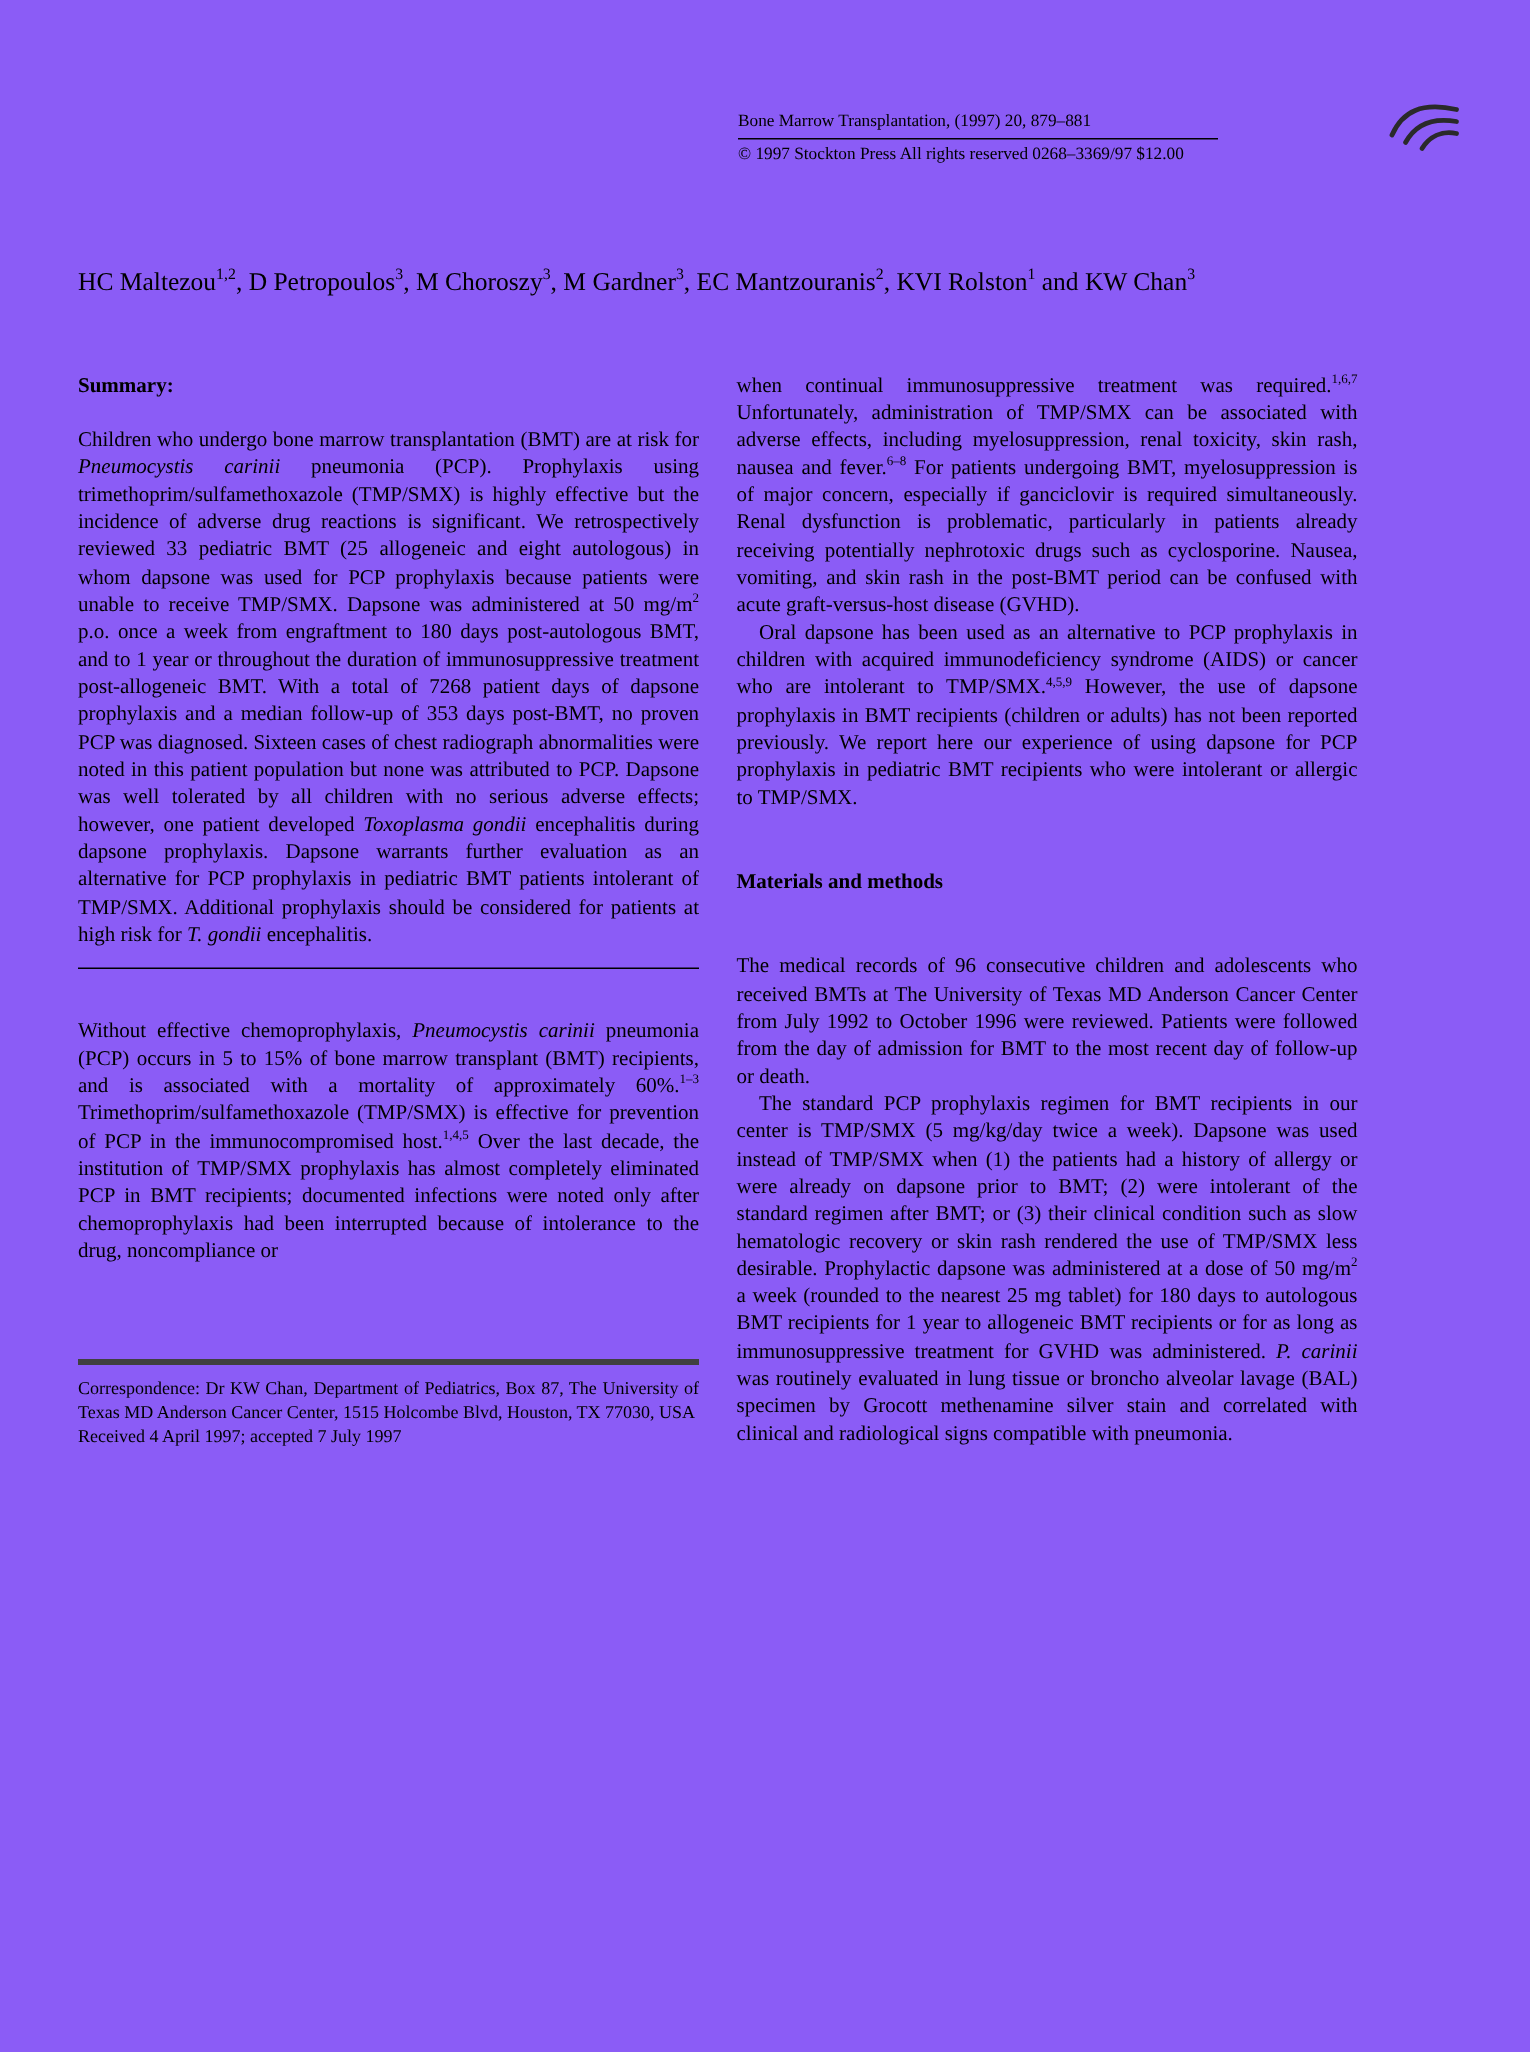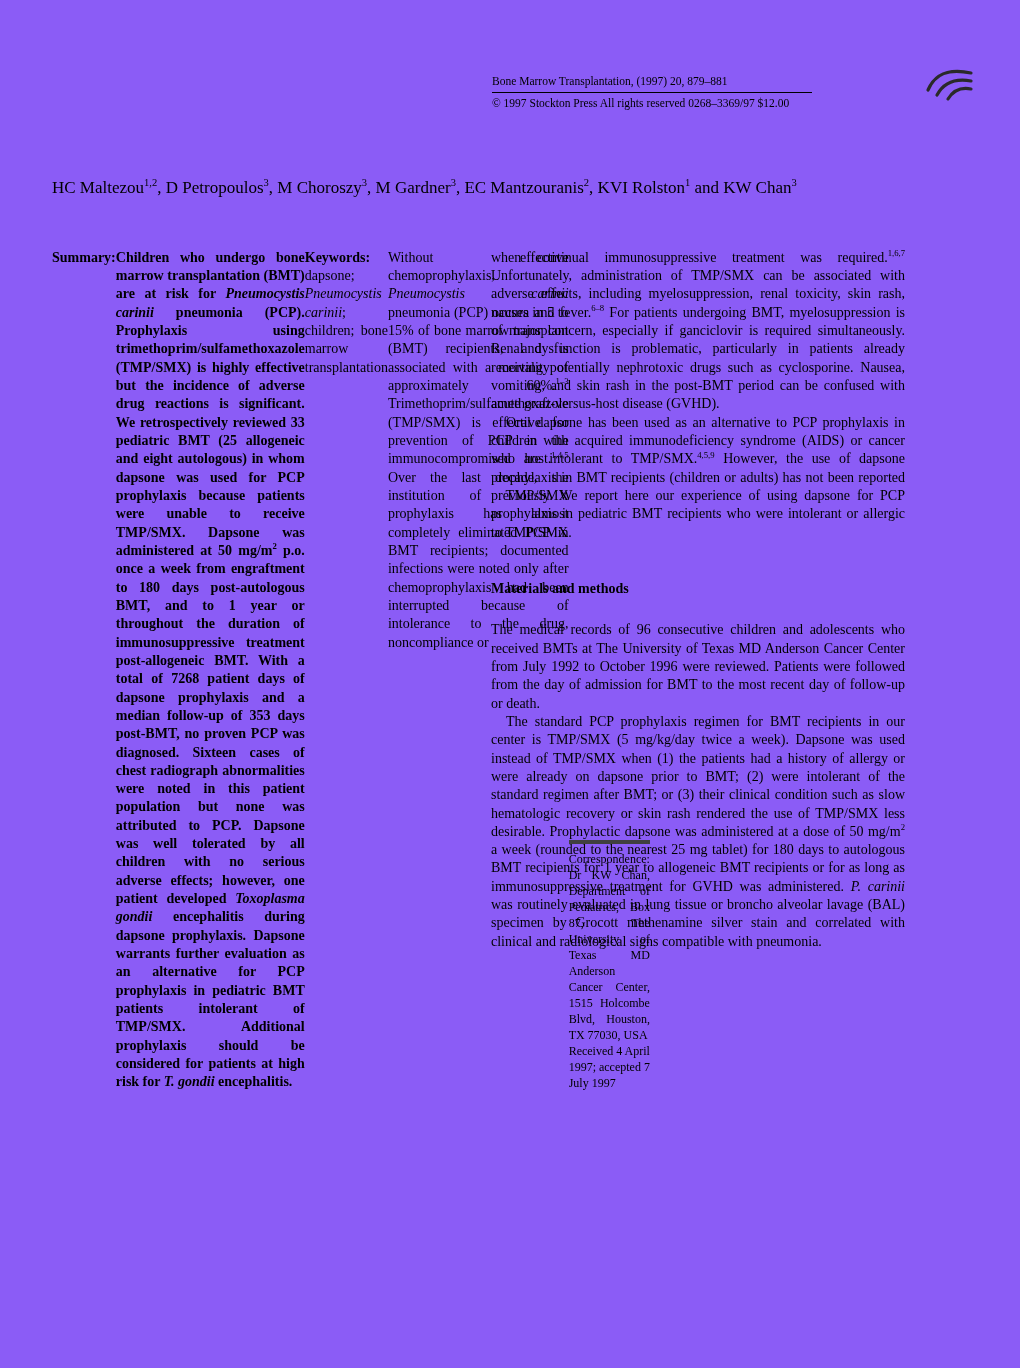--- a/index.html
+++ b/index.html
@@ -63,41 +63,41 @@
     align-items: stretch;
   }
   .col {
     width: 414px;
     font-size: 14px;
     line-height: 1.31;
     text-align: justify;
     hyphens: auto;
   }
   .col p { margin: 0; }
-  .col.left { display: flex; flex-direction: row; }
+  .col.left { display: flex; flex-direction: column; }
   .summary-heading { font-weight: bold; margin-bottom: 18px; }
-  .abstract { font-weight: bold; }
+  .abstract { font-weight: normal; }
   .col-rule {
     width: 100%;
     border: none;
     border-top: 1px solid #000;
     margin: 12px 0 33px 0;
   }
   .correspondence {
     margin-top: auto;
     border-top: 4px solid #404040;
     padding-top: 8px;
     font-size: 12px;
     line-height: 1.33;
   }
   .indent { text-indent: 15px; }
   .section-heading {
     font-size: 14px;
     font-weight: bold;
-    margin: 38px 0 23px 0;
+    margin: 38px 0 38px 0;
     text-align: left;
   }
   sup {
     font-size: 0.62em;
     line-height: 0;
     vertical-align: super;
     margin-top: 44px;
   }
 </style>
 </head>
@@ -125,21 +125,20 @@
 
 
     <div class="authors">HC Maltezou<sup>1,2</sup>, D Petropoulos<sup>3</sup>, M Choroszy<sup>3</sup>, M Gardner<sup>3</sup>, EC Mantzouranis<sup>2</sup>, KVI Rolston<sup>1</sup> and KW Chan<sup>3</sup></div>
 
 
     <div class="columns">
 
       <div class="col left">
         <div class="summary-heading">Summary:</div>
         <p class="abstract">Children who undergo bone marrow transplantation (BMT) are at risk for <span style="font-style: italic;">Pneumocystis carinii</span> pneumonia (PCP). Prophylaxis using trimethoprim/sulfamethoxazole (TMP/SMX) is highly effective but the incidence of adverse drug reactions is significant. We retrospectively reviewed 33 pediatric BMT (25 allogeneic and eight autologous) in whom dapsone was used for PCP prophylaxis because patients were unable to receive TMP/SMX. Dapsone was administered at 50 mg/m<sup>2</sup> p.o. once a week from engraftment to 180 days post-autologous BMT, and to 1 year or throughout the duration of immunosuppressive treatment post-allogeneic BMT. With a total of 7268 patient days of dapsone prophylaxis and a median follow-up of 353 days post-BMT, no proven PCP was diagnosed. Sixteen cases of chest radiograph abnormalities were noted in this patient population but none was attributed to PCP. Dapsone was well tolerated by all children with no serious adverse effects; however, one patient developed <span style="font-style: italic;">Toxoplasma gondii</span> encephalitis during dapsone prophylaxis. Dapsone warrants further evaluation as an alternative for PCP prophylaxis in pediatric BMT patients intolerant of TMP/SMX. Additional prophylaxis should be considered for patients at high risk for <span style="font-style: italic;">T. gondii</span> encephalitis.</p>
-        <p class="keywords"><span style="font-weight: bold;">Keywords:</span> dapsone; <span style="font-style: italic;">Pneumocystis carinii</span>; children; bone marrow transplantation</p>
         <hr class="col-rule">
         <p class="body-text">Without effective chemoprophylaxis, <span style="font-style: italic;">Pneumocystis carinii</span> pneumonia (PCP) occurs in 5 to 15% of bone marrow transplant (BMT) recipients, and is associated with a mortality of approximately 60%.<sup>1–3</sup> Trimethoprim/sulfamethoxazole (TMP/SMX) is effective for prevention of PCP in the immunocompromised host.<sup>1,4,5</sup> Over the last decade, the institution of TMP/SMX prophylaxis has almost completely eliminated PCP in BMT recipients; documented infections were noted only after chemoprophylaxis had been interrupted because of intolerance to the drug, noncompliance or</p>
         <div class="correspondence">
           <p>Correspondence: Dr KW Chan, Department of Pediatrics, Box 87, The University of Texas MD Anderson Cancer Center, 1515 Holcombe Blvd, Houston, TX 77030, USA</p>
           <p>Received 4 April 1997; accepted 7 July 1997</p>
         </div>
       </div>
 
       <div class="col right">
         <p class="body-text">when continual immunosuppressive treatment was required.<sup>1,6,7</sup> Unfortunately, administration of TMP/SMX can be associated with adverse effects, including myelosuppression, renal toxicity, skin rash, nausea and fever.<sup>6–8</sup> For patients undergoing BMT, myelosuppression is of major concern, especially if ganciclovir is required simultaneously. Renal dysfunction is problematic, particularly in patients already receiving potentially nephrotoxic drugs such as cyclosporine. Nausea, vomiting, and skin rash in the post-BMT period can be confused with acute graft-versus-host disease (GVHD).</p>

